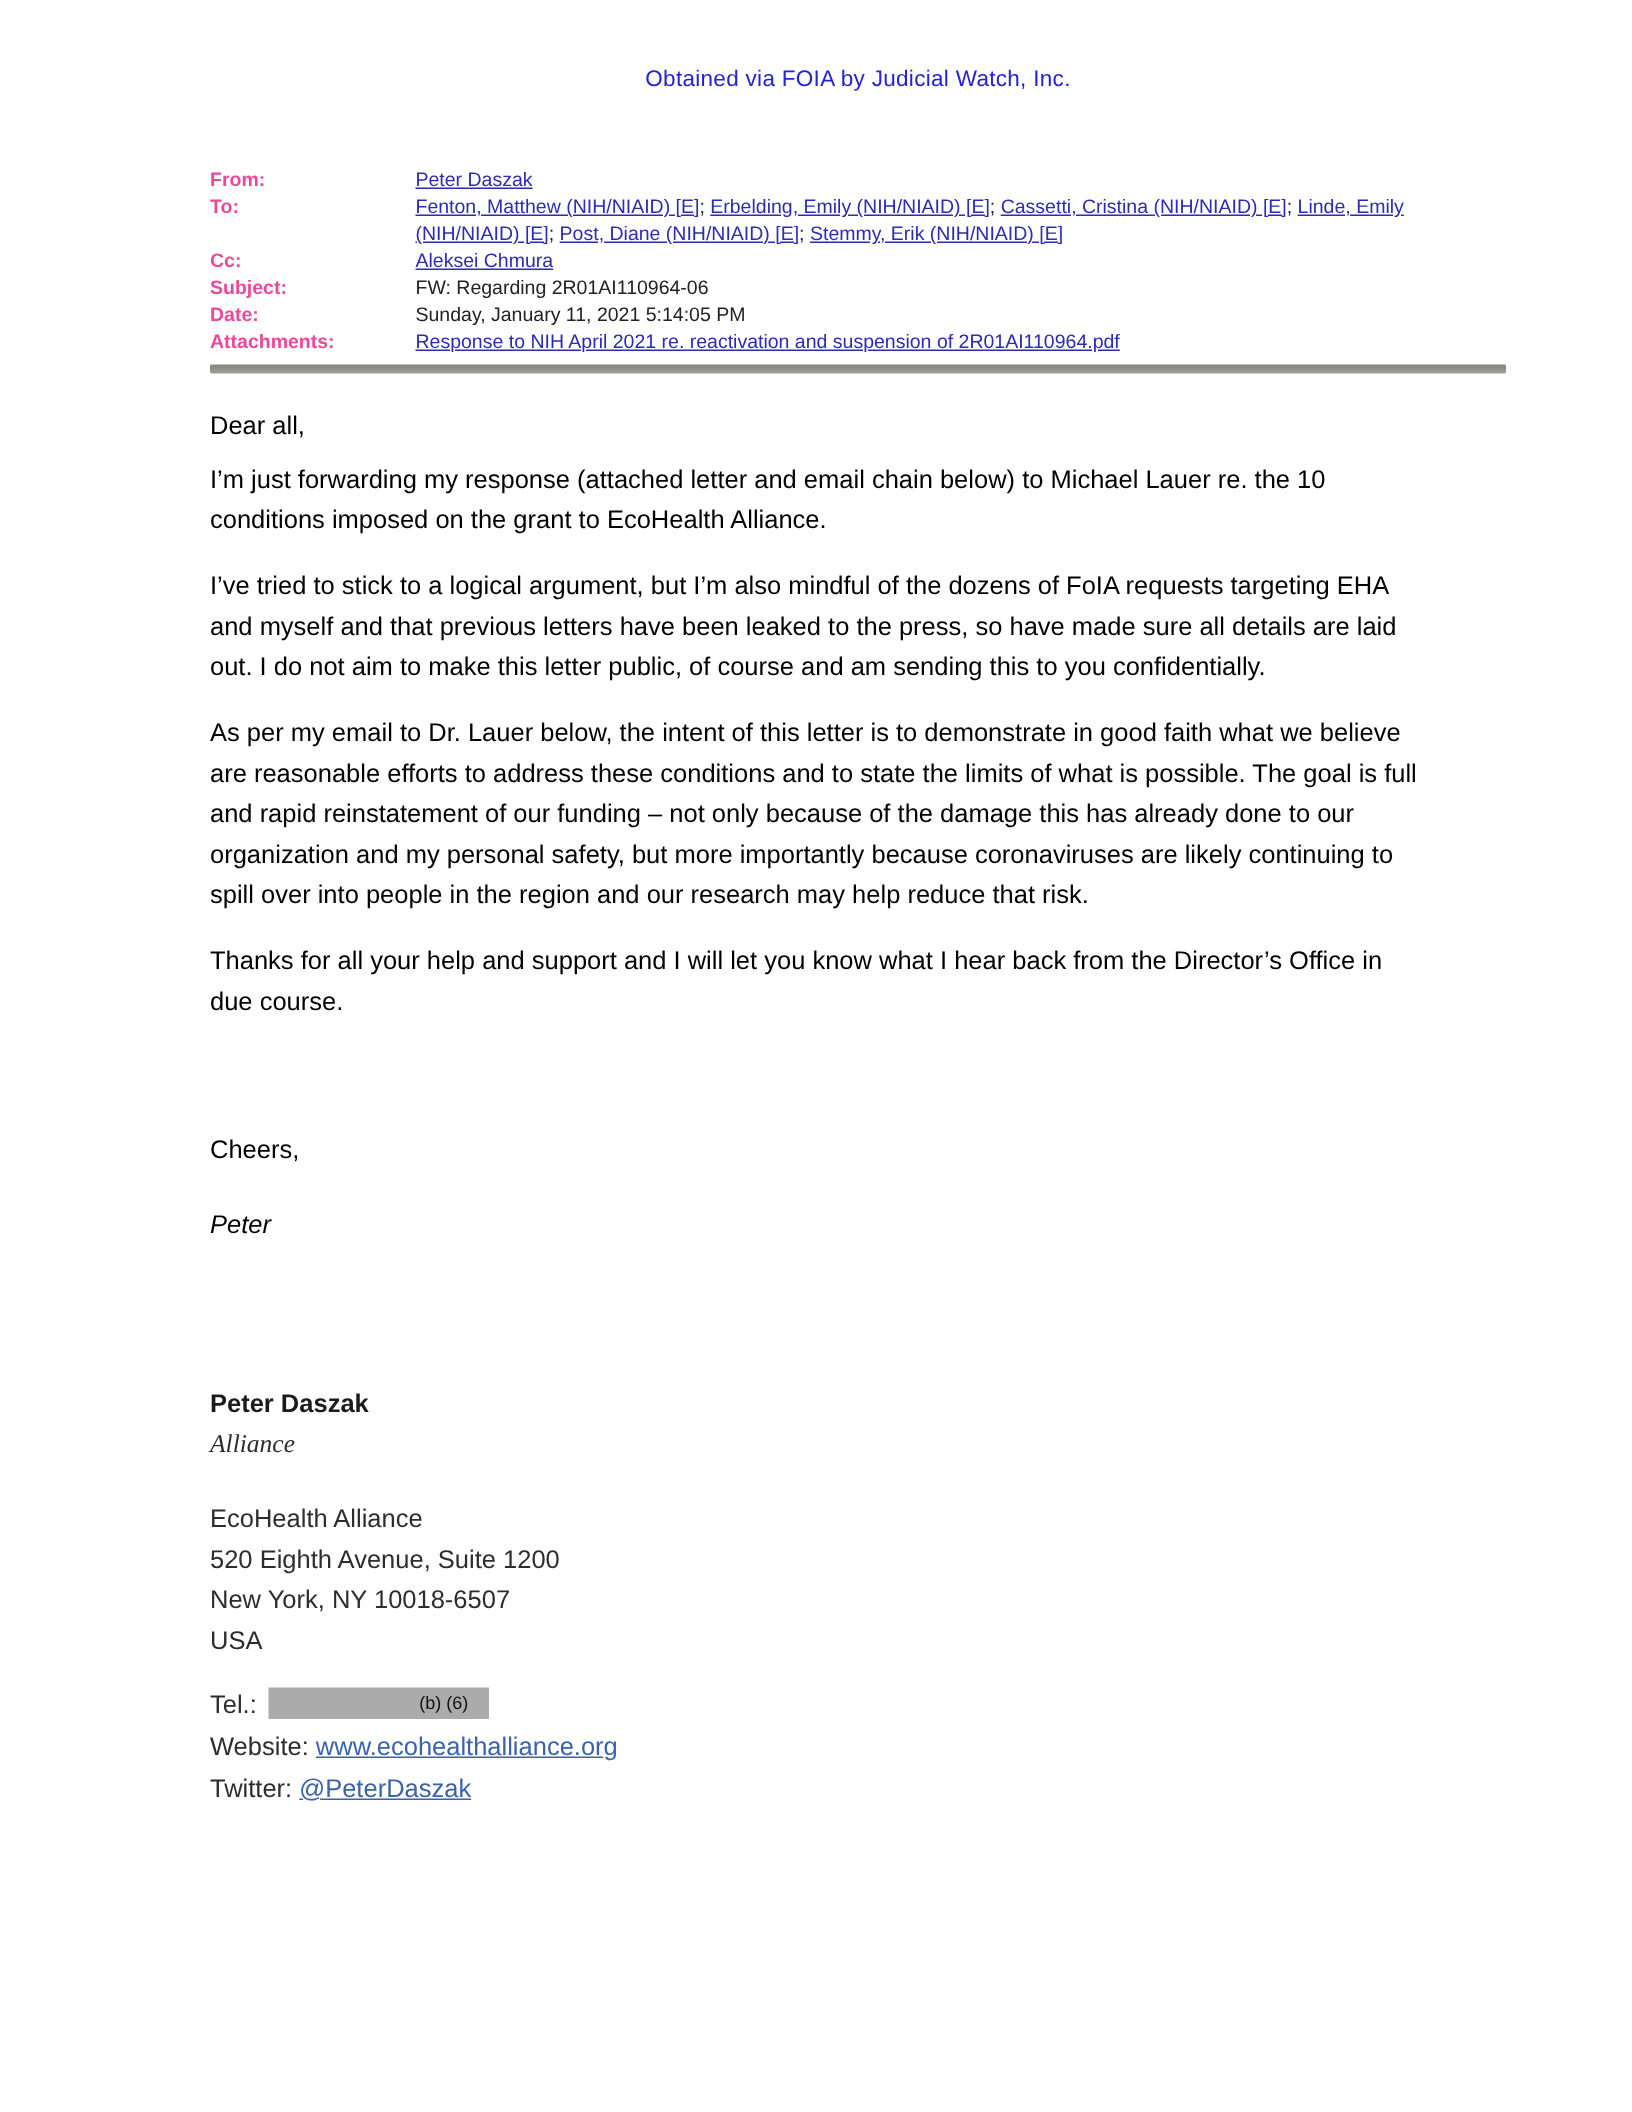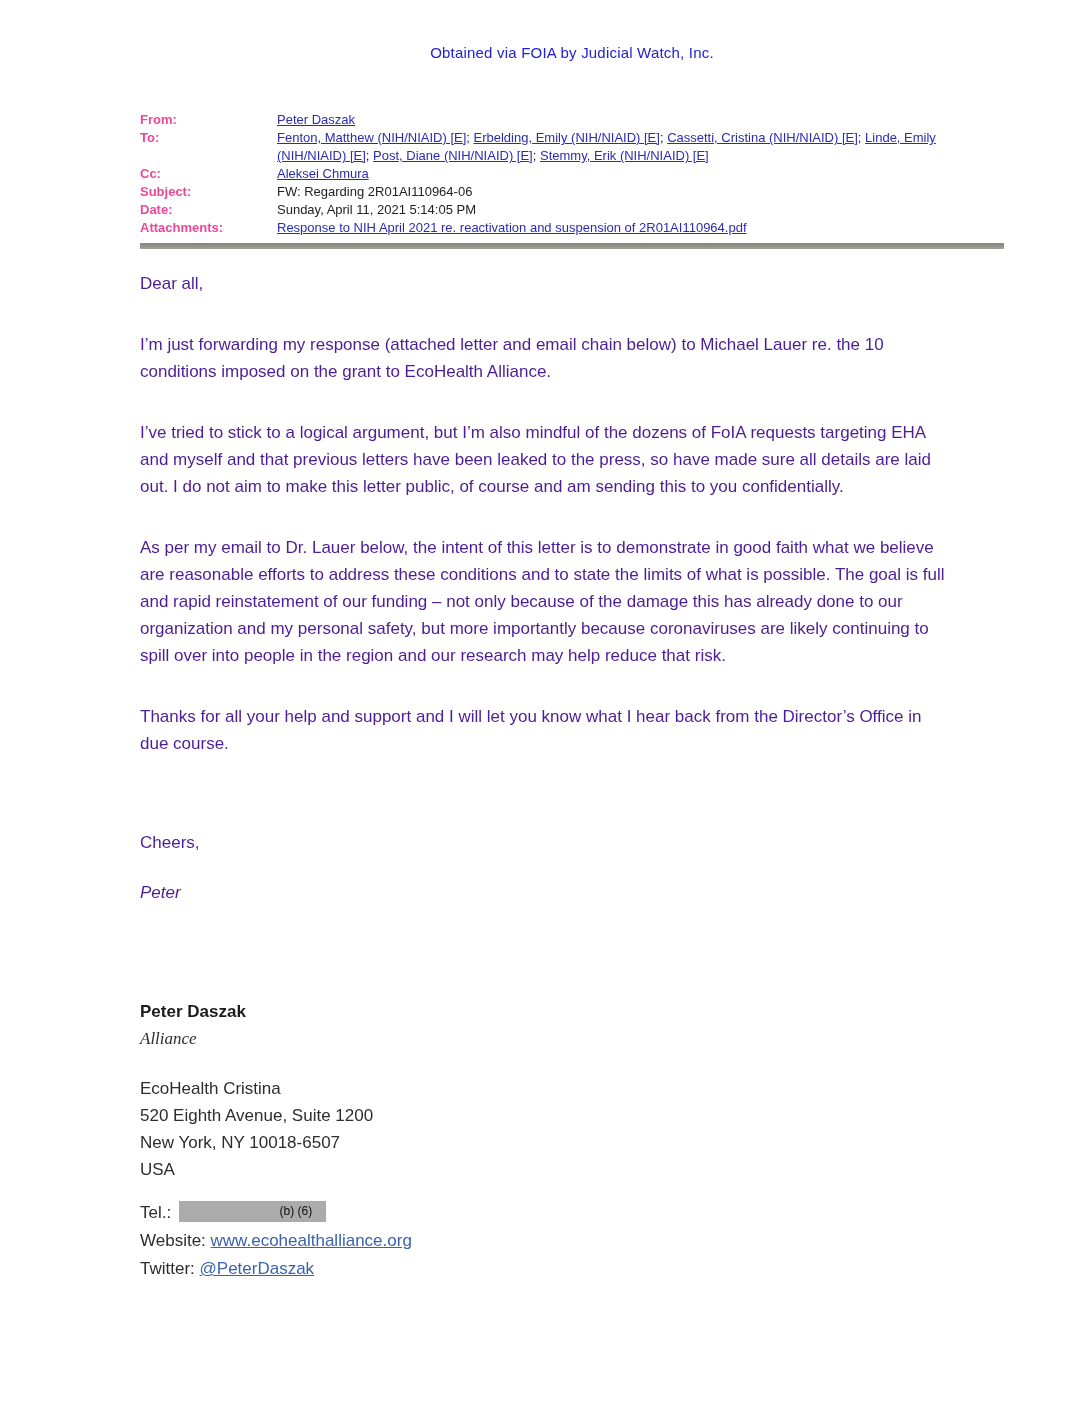--- a/index.html
+++ b/index.html
@@ -34,23 +34,23 @@
   .hlink { color: var(--hlink, #2b2bb4); }
   .hsep { color: #222; }
 
   .divider {
     margin-top: 6px;
     height: 6px;
     background: linear-gradient(#83857b, #9fa196);
     border-radius: 1px;
   }
 
-  .body-text { font-size: 17px; line-height: 27px; color: #4c1d95; }
+  .body-text { font-size: 17px; line-height: 27px; color: #000000; }
   .greeting { margin-top: 21px; }
-  .para { margin-top: 34px; width: 812px; }
+  .para { margin-top: 9px; width: 812px; }
   .closing { margin-top: 72px; }
   .signoff { margin-top: 23px; font-style: italic; }
 
   .sig { font-size: 17px; line-height: 27px; color: #2d2d2d; }
   .sig-name { margin-top: 92px; font-weight: bold; color: #1b1b1b; }
   .sig-title { font-style: italic; font-family: "Liberation Serif", serif; font-size: 17px; }
   .sig-org-block { margin-top: 23px; }
 
   .contact { margin-top: 16px; line-height: 28px; font-size: 17px; }
   .contact-row { white-space: nowrap; }
@@ -95,21 +95,21 @@
       <div class="hvalue">
         <a class="hlink">Aleksei Chmura</a>
       </div>
     </div>
     <div class="hrow">
       <div class="hlabel">Subject:</div>
       <div class="hvalue">FW: Regarding 2R01AI110964-06</div>
     </div>
     <div class="hrow">
       <div class="hlabel">Date:</div>
-      <div class="hvalue">Sunday, April 11, 2021 5:14:05 PM</div>
+      <div class="hvalue">Sunday, January 11, 2021 5:14:05 PM</div>
     </div>
     <div class="hrow">
       <div class="hlabel">Attachments:</div>
       <div class="hvalue">
         <a class="hlink">Response to NIH April 2021 re. reactivation and suspension of 2R01AI110964.pdf</a>
       </div>
     </div>
   </div>
 
   <div class="divider"></div>
@@ -121,21 +121,21 @@
     <p class="para">As per my email to Dr. Lauer below, the intent of this letter is to demonstrate in good faith what we believe are reasonable efforts to address these conditions and to state the limits of what is possible. The goal is full and rapid reinstatement of our funding – not only because of the damage this has already done to our organization and my personal safety, but more importantly because coronaviruses are likely continuing to spill over into people in the region and our research may help reduce that risk.</p>
     <p class="para">Thanks for all your help and support and I will let you know what I hear back from the Director’s Office in due course.</p>
     <div class="closing">Cheers,</div>
     <div class="signoff">Peter</div>
   </div>
 
   <div class="sig">
     <div class="sig-name">Peter Daszak</div>
     <div class="sig-title">Alliance</div>
     <div class="sig-org-block">
-      <div>EcoHealth Cristina</div>
+      <div>EcoHealth Alliance</div>
       <div>520 Eighth Avenue, Suite 1200</div>
       <div>New York, NY 10018-6507</div>
       <div>USA</div>
     </div>
     <div class="contact">
       <div class="contact-row">
         <span>Tel.:</span><span class="redaction"><span>(b) (6)</span></span>
       </div>
       <div class="contact-row">
         <span>Website:</span>

